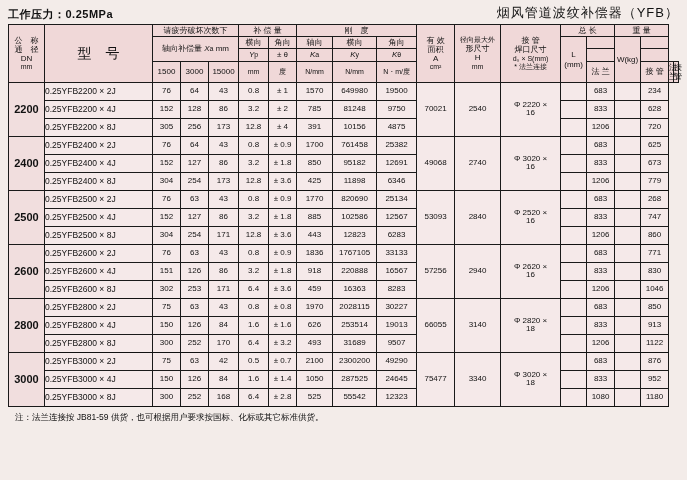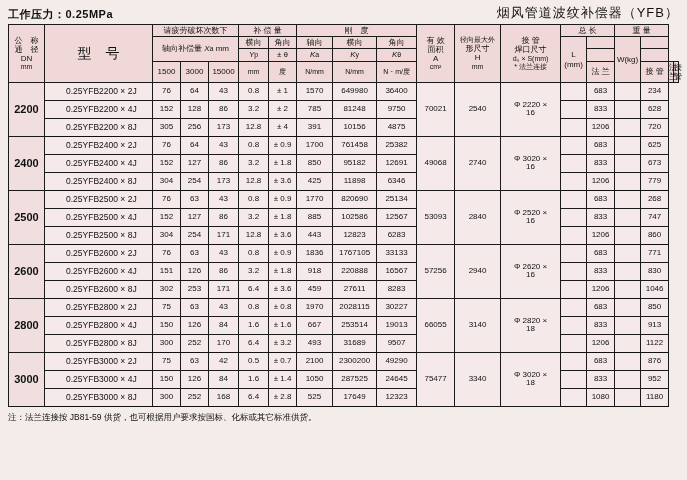--- a/index.html
+++ b/index.html
@@ -11,25 +11,25 @@
     overflow:hidden;
   }
   .page{position:relative;width:687px;height:480px;background:#f3ece9;}
   .hdr{display:flex;align-items:flex-end;justify-content:space-between;padding:4px 8px 2px 8px;}
   .hdr-left{font-size:11px;font-weight:bold;letter-spacing:0.5px;}
   .hdr-right{font-size:13px;font-weight:normal;letter-spacing:1px;}
   table{border-collapse:collapse;width:671px;margin:0 8px;table-layout:fixed;}
   th,td{border:1px solid #1a1a1a;text-align:center;vertical-align:middle;font-size:8px;padding:0;}
   thead th{background:#f0d8d8;font-size:8px;line-height:1.15;font-weight:normal;padding:1px 0;}
   tbody td{background:#f5e9e9;height:17px;line-height:1.1;}
-  td.model{text-align:left;padding-left:21px;font-size:8.5px;background:#f5e9e9;}
+  td.model{text-align:left;padding-left:0;font-size:8.5px;background:#f5e9e9;}
   td.dn{font-size:11px;font-weight:bold;background:#f1dede;}
   .sub{font-size:7px;}
   .small{font-size:7px;}
-  .note{font-size:8.5px;padding:5px 8px 0 8px;line-height:1.35;}
+  .note{font-size:8.5px;padding:5px 8px 0 15px;line-height:1.35;}
   .grp-end td{border-bottom:1.6px solid #111;}
   .hd-b{font-size:7px;}
   .italic{font-style:italic;}
 </style>
 </head>
 <body>
 
 <div class="page">
 
   <div class="hdr">
@@ -134,21 +134,21 @@
         <tr>
           <td class="dn" rowspan="3">2200</td>
           <td class="model">0.25YFB2200 × 2J</td>
           <td>76</td>
           <td>64</td>
           <td>43</td>
           <td>0.8</td>
           <td>± 1</td>
           <td>1570</td>
           <td>649980</td>
-          <td>36400</td>
+          <td>19500</td>
           <td rowspan="3">70021</td>
           <td rowspan="3">2540</td>
           <td rowspan="3">
             <div>Φ 2220 ×</div>
             <div>16</div>
           </td>
           <td></td>
           <td>683</td>
           <td></td>
           <td>234</td>
@@ -325,21 +325,21 @@
           <td>830</td>
         </tr>
         <tr class="grp-end">
           <td class="model">0.25YFB2600 × 8J</td>
           <td>302</td>
           <td>253</td>
           <td>171</td>
           <td>6.4</td>
           <td>± 3.6</td>
           <td>459</td>
-          <td>27611</td>
+          <td>16363</td>
           <td>8283</td>
           <td></td>
           <td>1206</td>
           <td></td>
           <td>1046</td>
         </tr>
         <tr>
           <td class="dn" rowspan="3">2800</td>
           <td class="model">0.25YFB2800 × 2J</td>
           <td>75</td>
@@ -361,21 +361,21 @@
           <td></td>
           <td>850</td>
         </tr>
         <tr>
           <td class="model">0.25YFB2800 × 4J</td>
           <td>150</td>
           <td>126</td>
           <td>84</td>
           <td>1.6</td>
           <td>± 1.6</td>
-          <td>667</td>
+          <td>626</td>
           <td>253514</td>
           <td>19013</td>
           <td></td>
           <td>833</td>
           <td></td>
           <td>913</td>
         </tr>
         <tr class="grp-end">
           <td class="model">0.25YFB2800 × 8J</td>
           <td>300</td>
@@ -429,21 +429,21 @@
           <td>952</td>
         </tr>
         <tr class="grp-end">
           <td class="model">0.25YFB3000 × 8J</td>
           <td>300</td>
           <td>252</td>
           <td>168</td>
           <td>6.4</td>
           <td>± 2.8</td>
           <td>525</td>
-          <td>17649</td>
+          <td>55542</td>
           <td>12323</td>
           <td></td>
           <td>1080</td>
           <td></td>
           <td>1180</td>
         </tr>
       </tbody>
   </table>
 
   <div class="note">注：法兰连接按 JB81-59 供货，也可根据用户要求按国标、化标或其它标准供货。</div>

